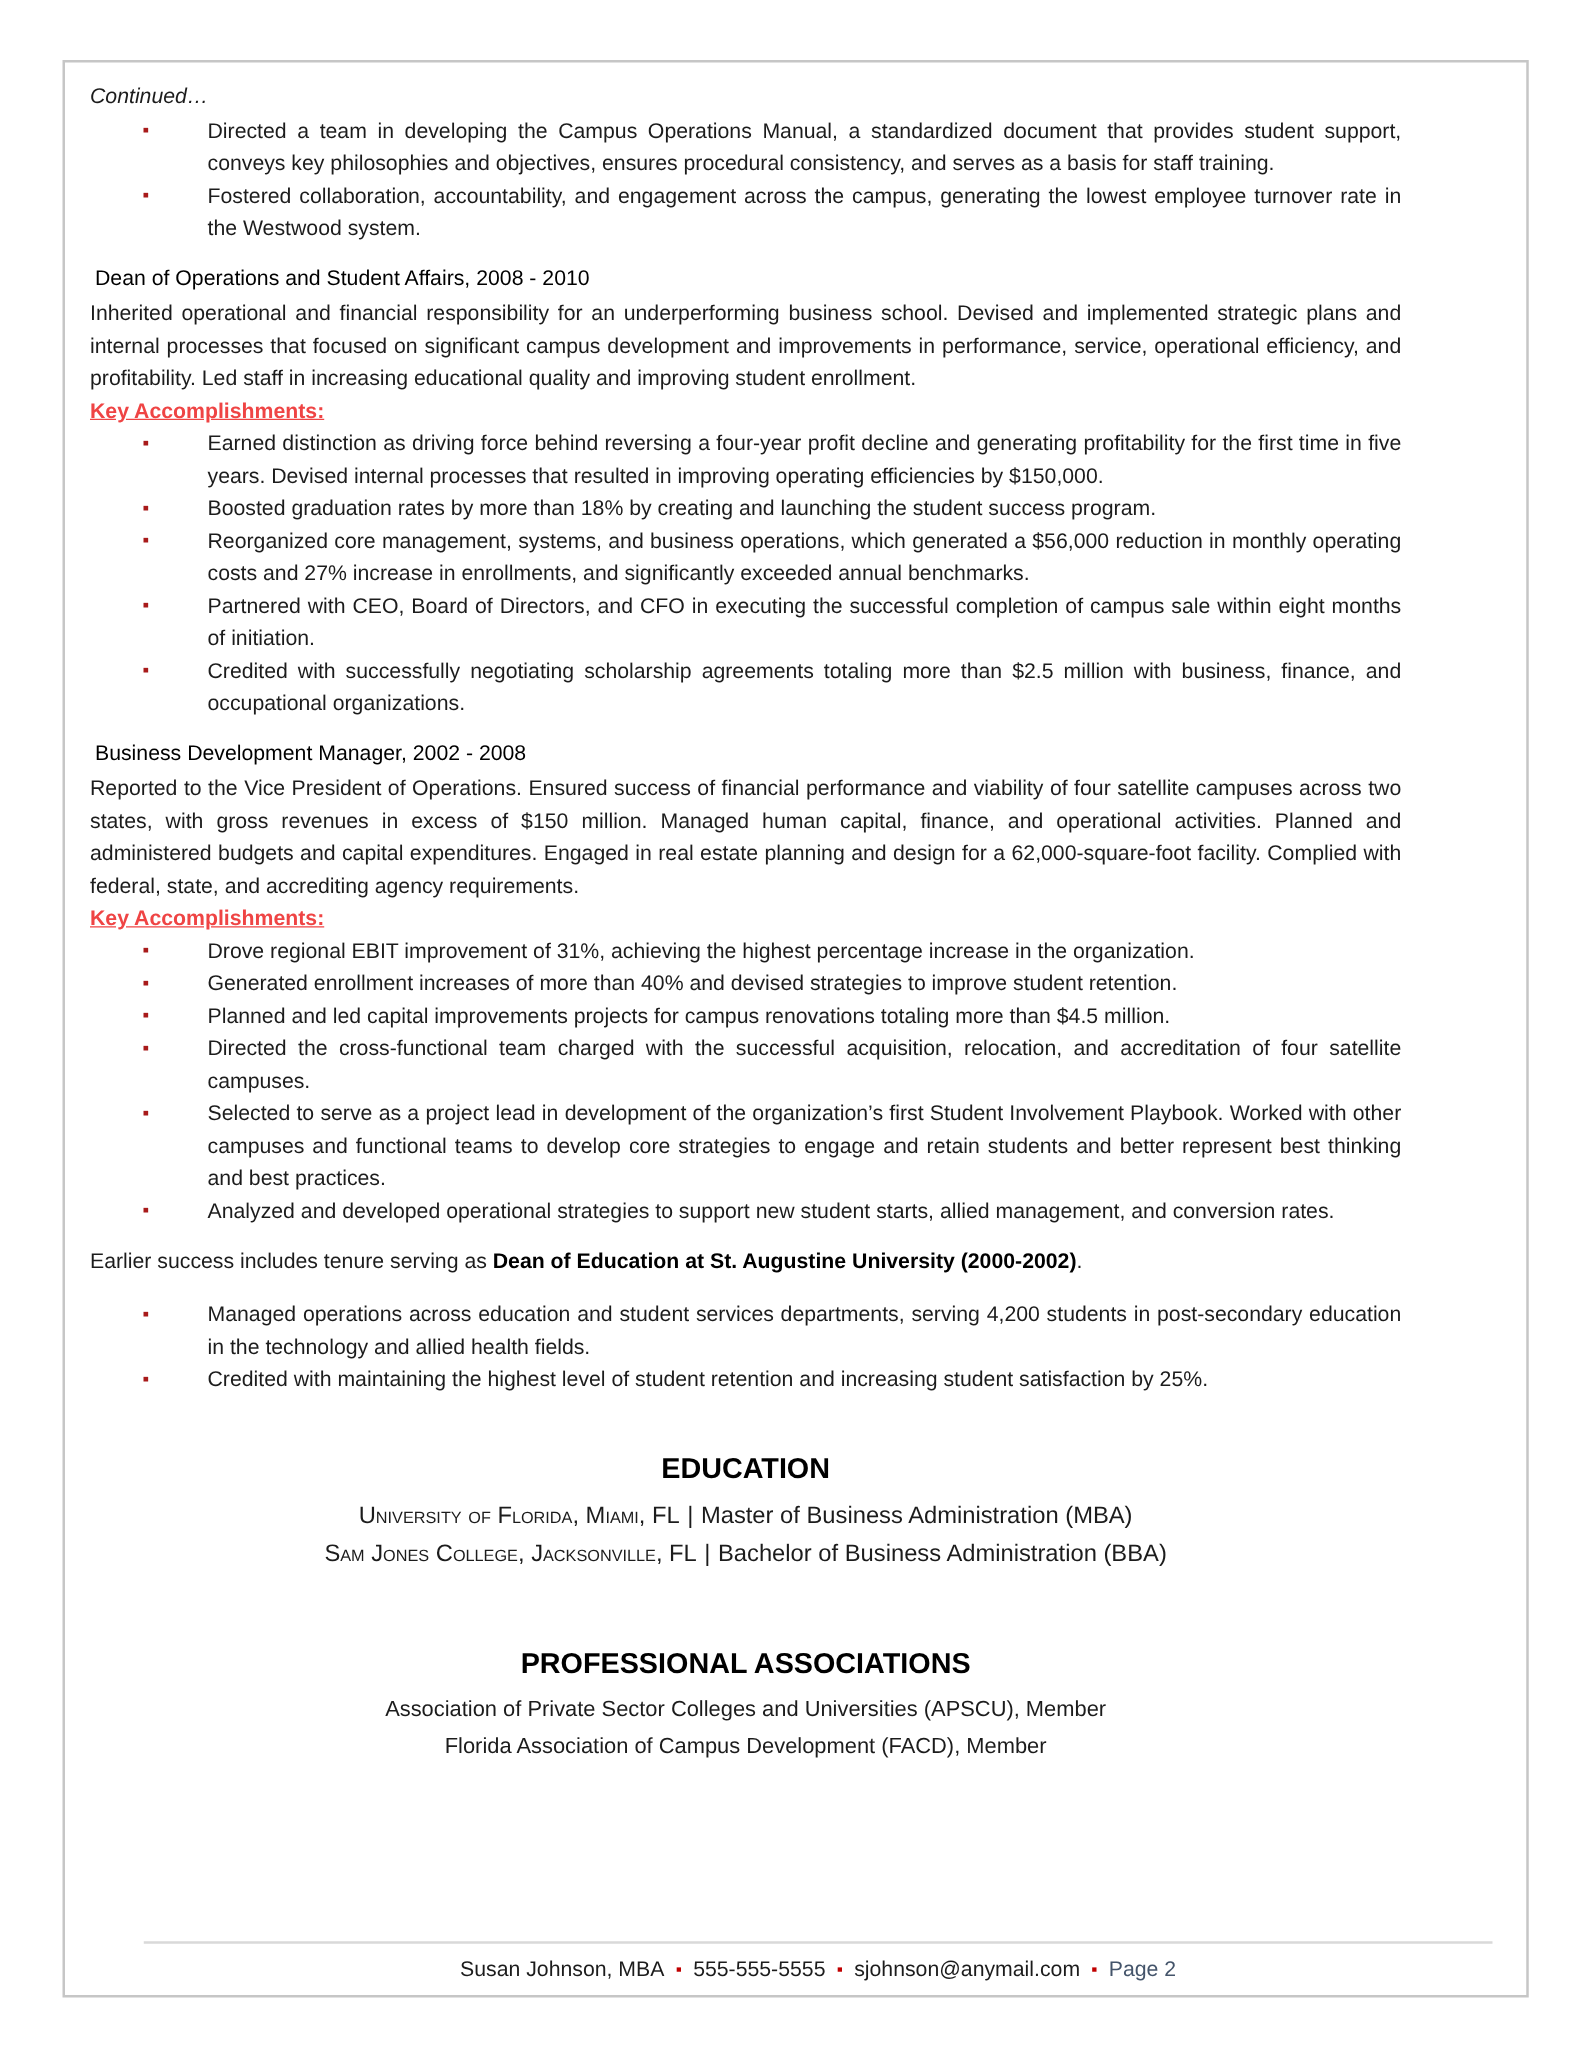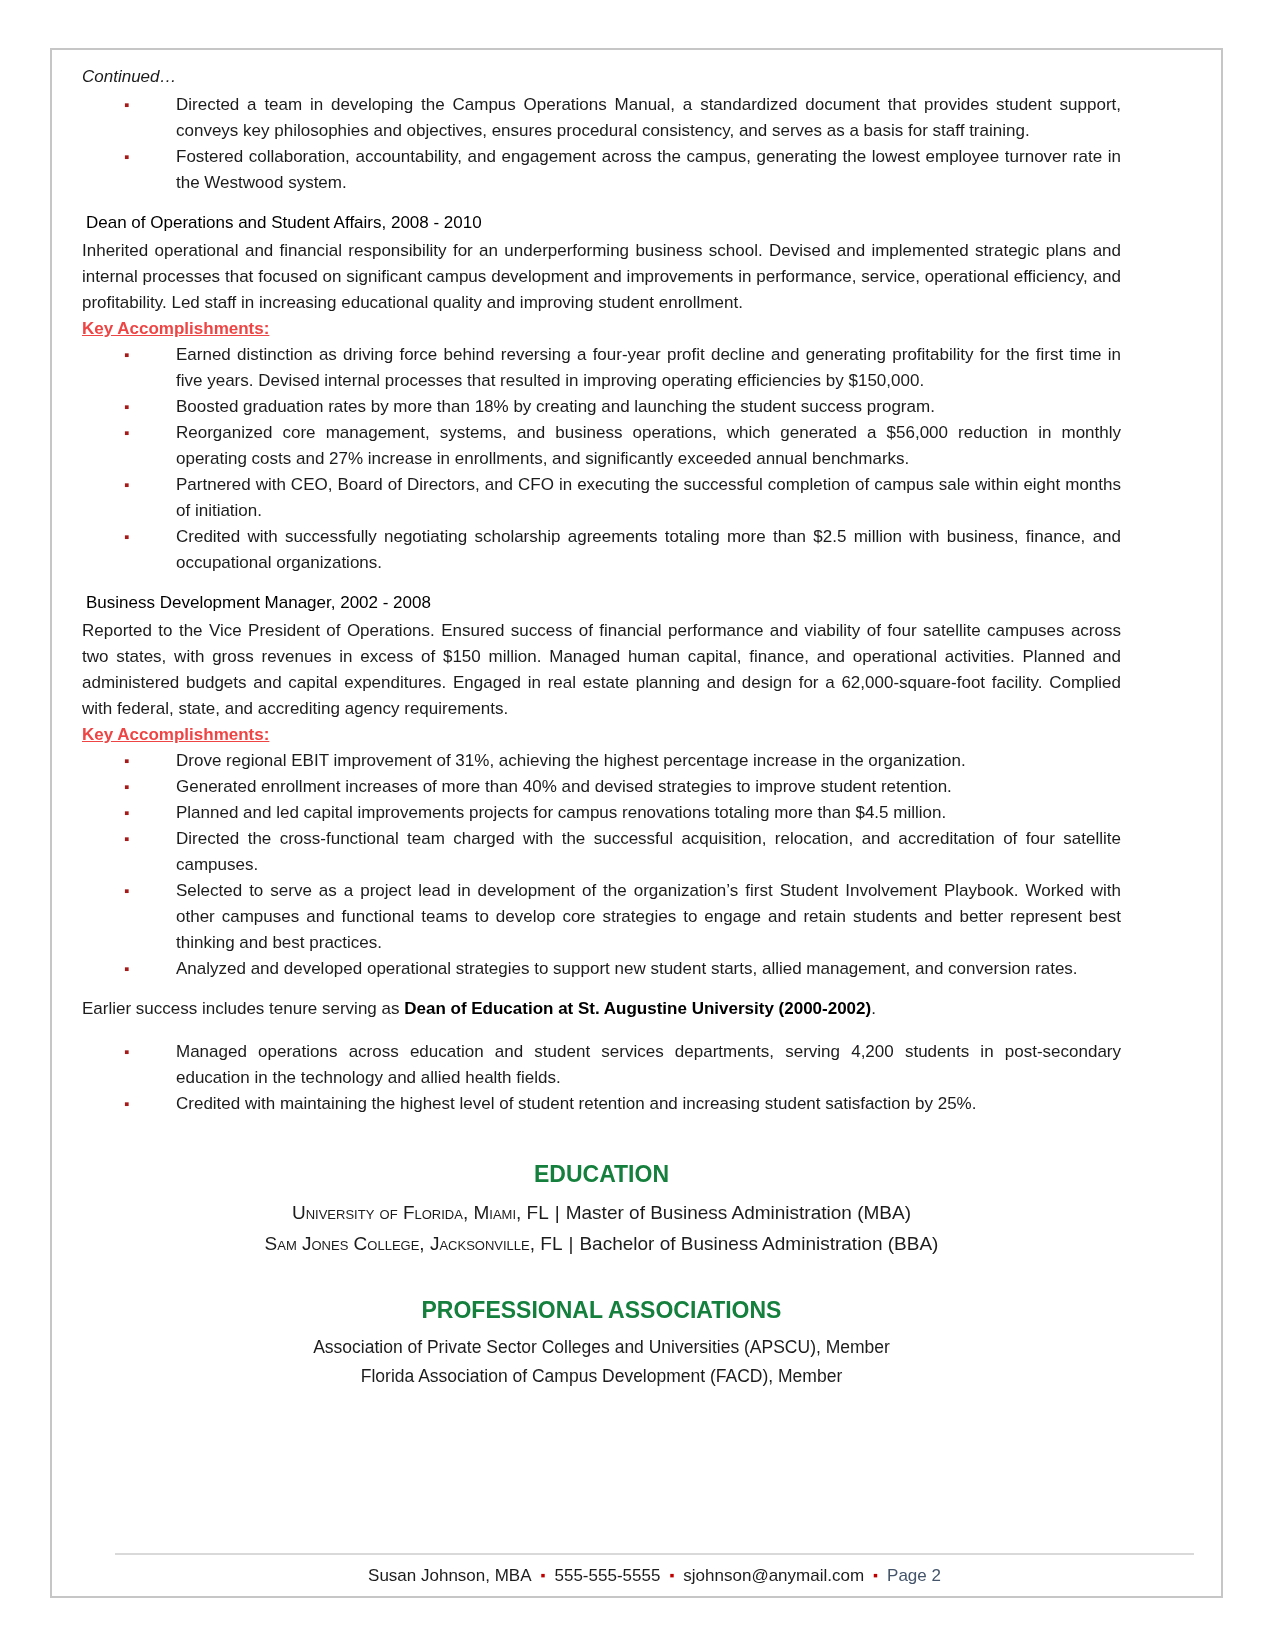--- a/index.html
+++ b/index.html
@@ -19,21 +19,21 @@
     position: absolute;
     left: 50px;
     top: 48px;
     width: 1173px;
     height: 1550px;
     border: 2px solid #c6c6c6;
     box-sizing: border-box;
     background: #ffffff;
   }
   .content {
-    padding: 14px 100px 0 30px;
+    padding: 14px 100px 0 20px;
     color: #1c1c1c;
     font-size: 17px;
     line-height: 26px;
   }
   .continued {
     font-style: italic;
     margin: 0 0 2px 0;
   }
   .job-title {
     font-weight: normal;
@@ -80,36 +80,36 @@
   .earlier-line .bold-inline {
     font-weight: bold;
     color: #000000;
   }
   .center-section {
     text-align: center;
   }
   .edu-section { margin-top: 42px; }
   .section-heading {
     font-weight: bold;
-    color: #15803d;
+    color: #000000;
     font-size: 23px;
     line-height: 30px;
     margin-bottom: 8px;
     letter-spacing: 0px;
   }
   .edu-line {
     font-size: 19px;
     line-height: 31px;
   }
   .edu-institution {
     font-variant: small-caps;
   }
   .edu-sep { padding: 0 6px; }
   .edu-degree { font-weight: normal; }
-  .assoc-section { margin-top: 36px; }
+  .assoc-section { margin-top: 56px; }
   .assoc-line {
     font-size: 17.5px;
     line-height: 29px;
   }
   .footer {
     position: absolute;
     left: 0;
     bottom: 8px;
     width: 100%;
     padding-left: 18px;

